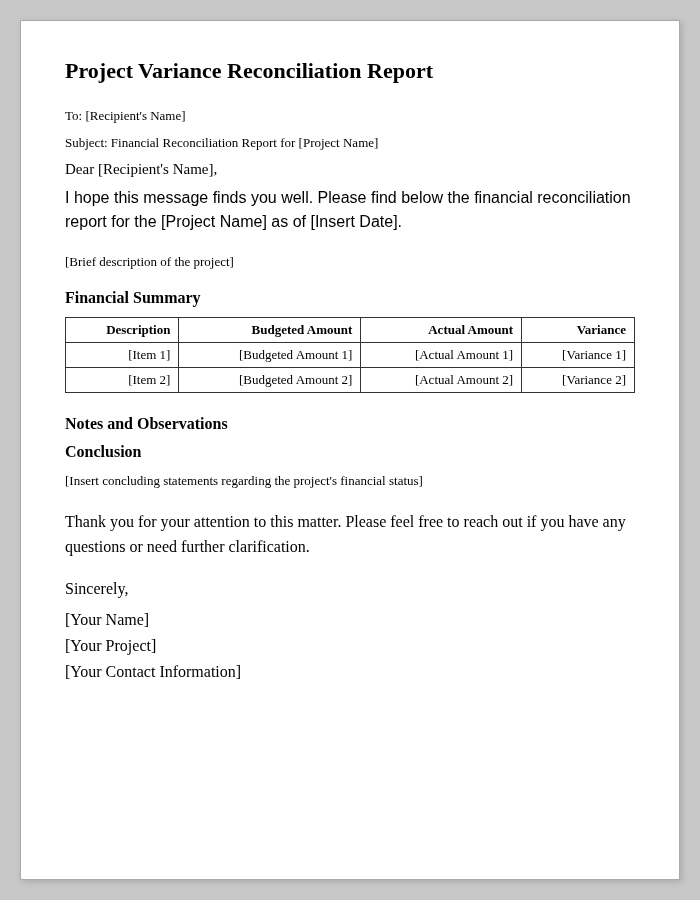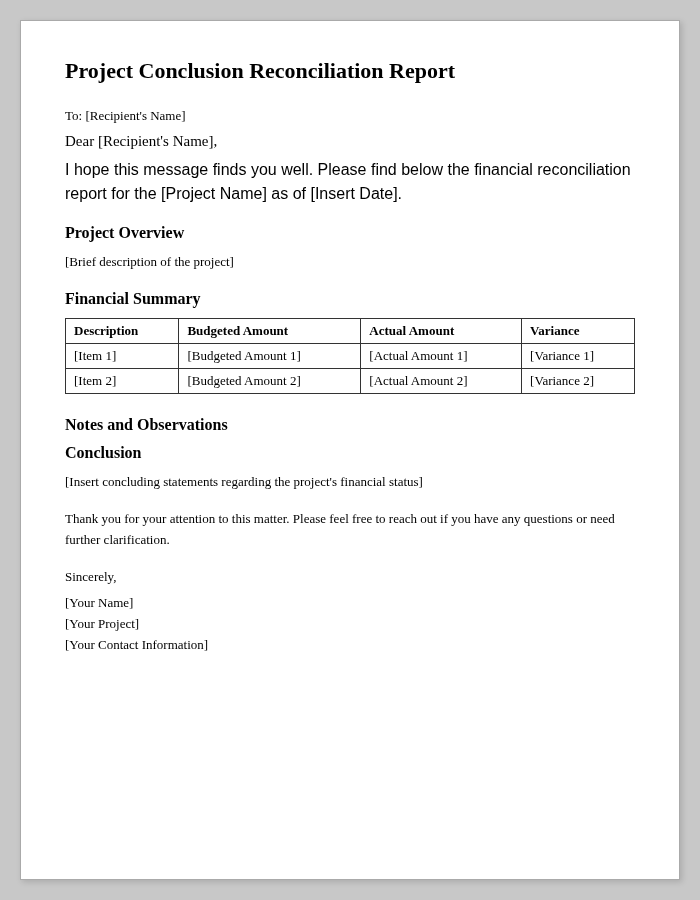--- a/index.html
+++ b/index.html
@@ -76,61 +76,61 @@
       width: 100%;
       margin-bottom: 22px;
       font-size: 13px;
       font-family: 'Times New Roman', Times, serif;
     }
 
     .financial-table th,
     .financial-table td {
       border: 1px solid #333;
       padding: 4px 8px;
-      text-align: left;
+      text-align: right;
       white-space: nowrap;
     }
 
     .financial-table th {
       font-weight: bold;
       background: #ffffff;
     }
 
     .closing-block {
-      font-size: 13px;
+      font-size: 16px;
       font-family: 'Times New Roman', Times, serif;
       line-height: 1.6;
     }
 
     .sincerely {
       margin-top: 16px;
       margin-bottom: 6px;
     }
 
     .signature-line {
       line-height: 1.6;
     }
   </style>
 </head>
 <body>
 
 <div class="page">
 
-  <h1 class="report-title">Project Conclusion Reconciliation Report</h1>
+  <h1 class="report-title">Project Variance Reconciliation Report</h1>
 
 
   <p class="meta-line">To: [Recipient's Name]</p>
 
 
+  <p class="meta-line">Subject: Financial Reconciliation Report for [Project Name]</p>
 
   <p class="dear-line">Dear [Recipient's Name],</p>
 
   <p class="intro-para">I hope this message finds you well. Please find below the financial reconciliation report for the [Project Name] as of [Insert Date].</p>
 
-  <h2 class="section-heading">Project Overview</h2>
 
   <p class="section-text">[Brief description of the project]</p>
 
   <h2 class="section-heading">Financial Summary</h2>
 
   <table class="financial-table">
     <thead>
       <tr>
         <th>Description</th>
         <th>Budgeted Amount</th>

